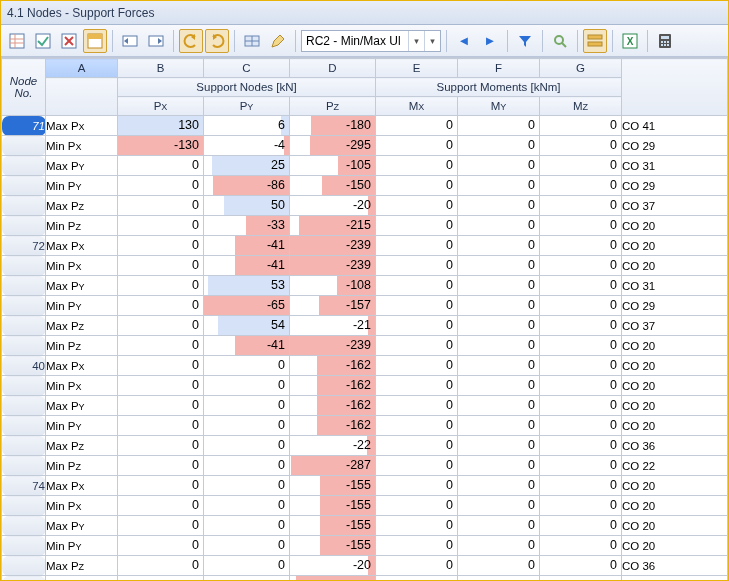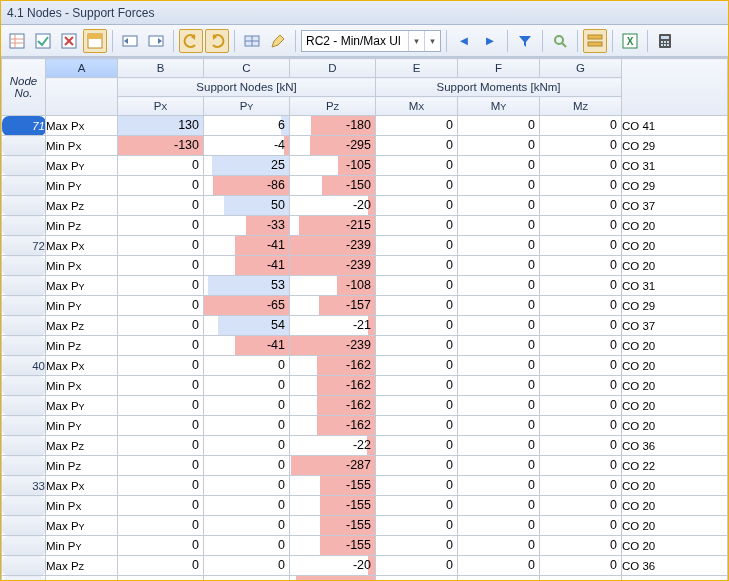--- a/index.html
+++ b/index.html
@@ -913,21 +913,21 @@
             </td>
             <td class="num">
               <span class="val">0</span>
             </td>
             <td class="num">
               <span class="val">0</span>
             </td>
             <td class="co">CO 22</td>
           </tr>
           <tr>
-            <td class="rownum">33</td>
+            <td class="rownum">74</td>
             <td class="label"><span>Max P</span><span class="sub">X</span></td>
             <td class="num">
               <div class="barwrap">
                 <div class="bar" style="width: 0%; background: transparent;"></div>
               </div>
               <span class="val bold">0</span>
             </td>
             <td class="num">
               <div class="barwrap">
                 <div class="bar" style="width: 0%; background: transparent;"></div>

